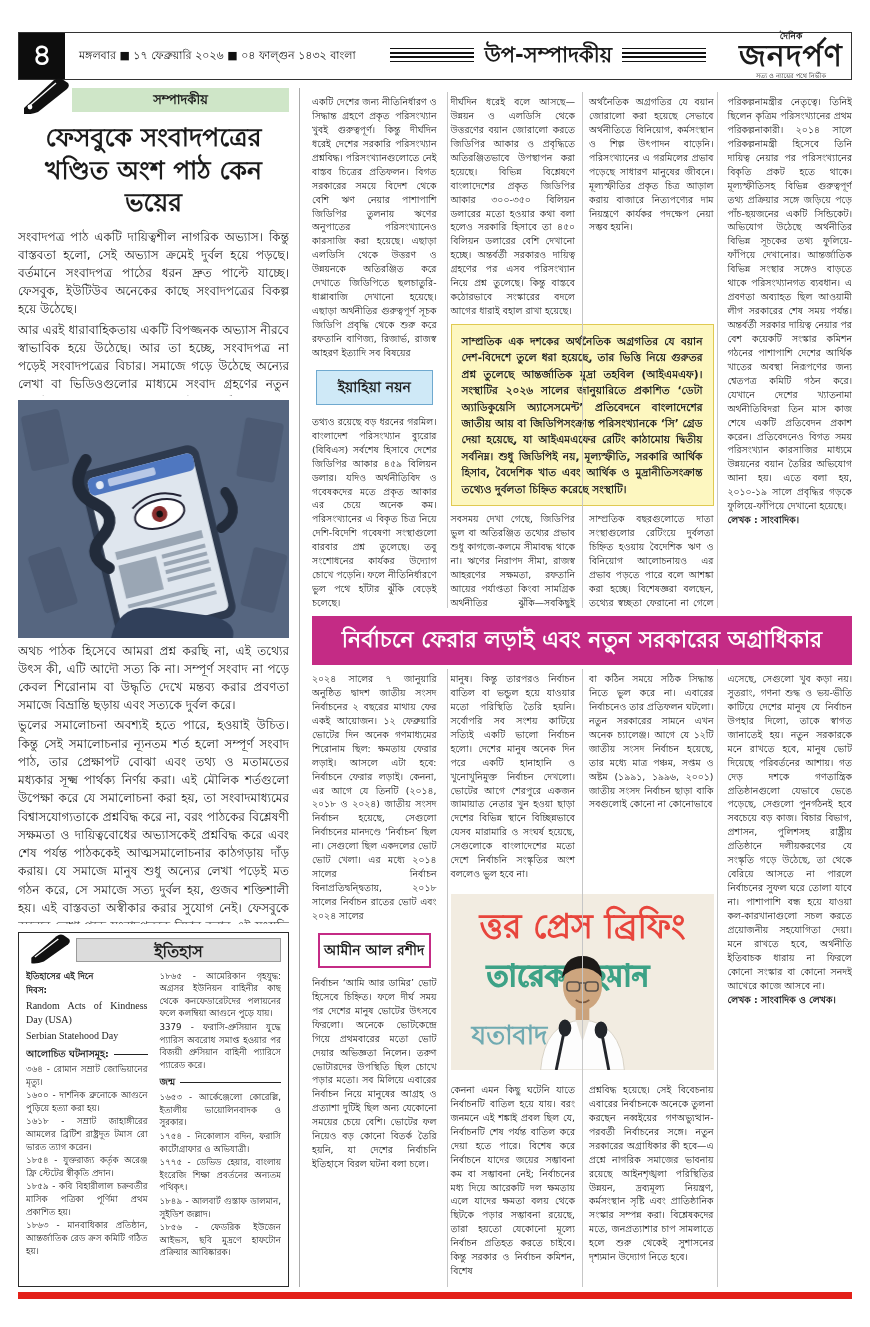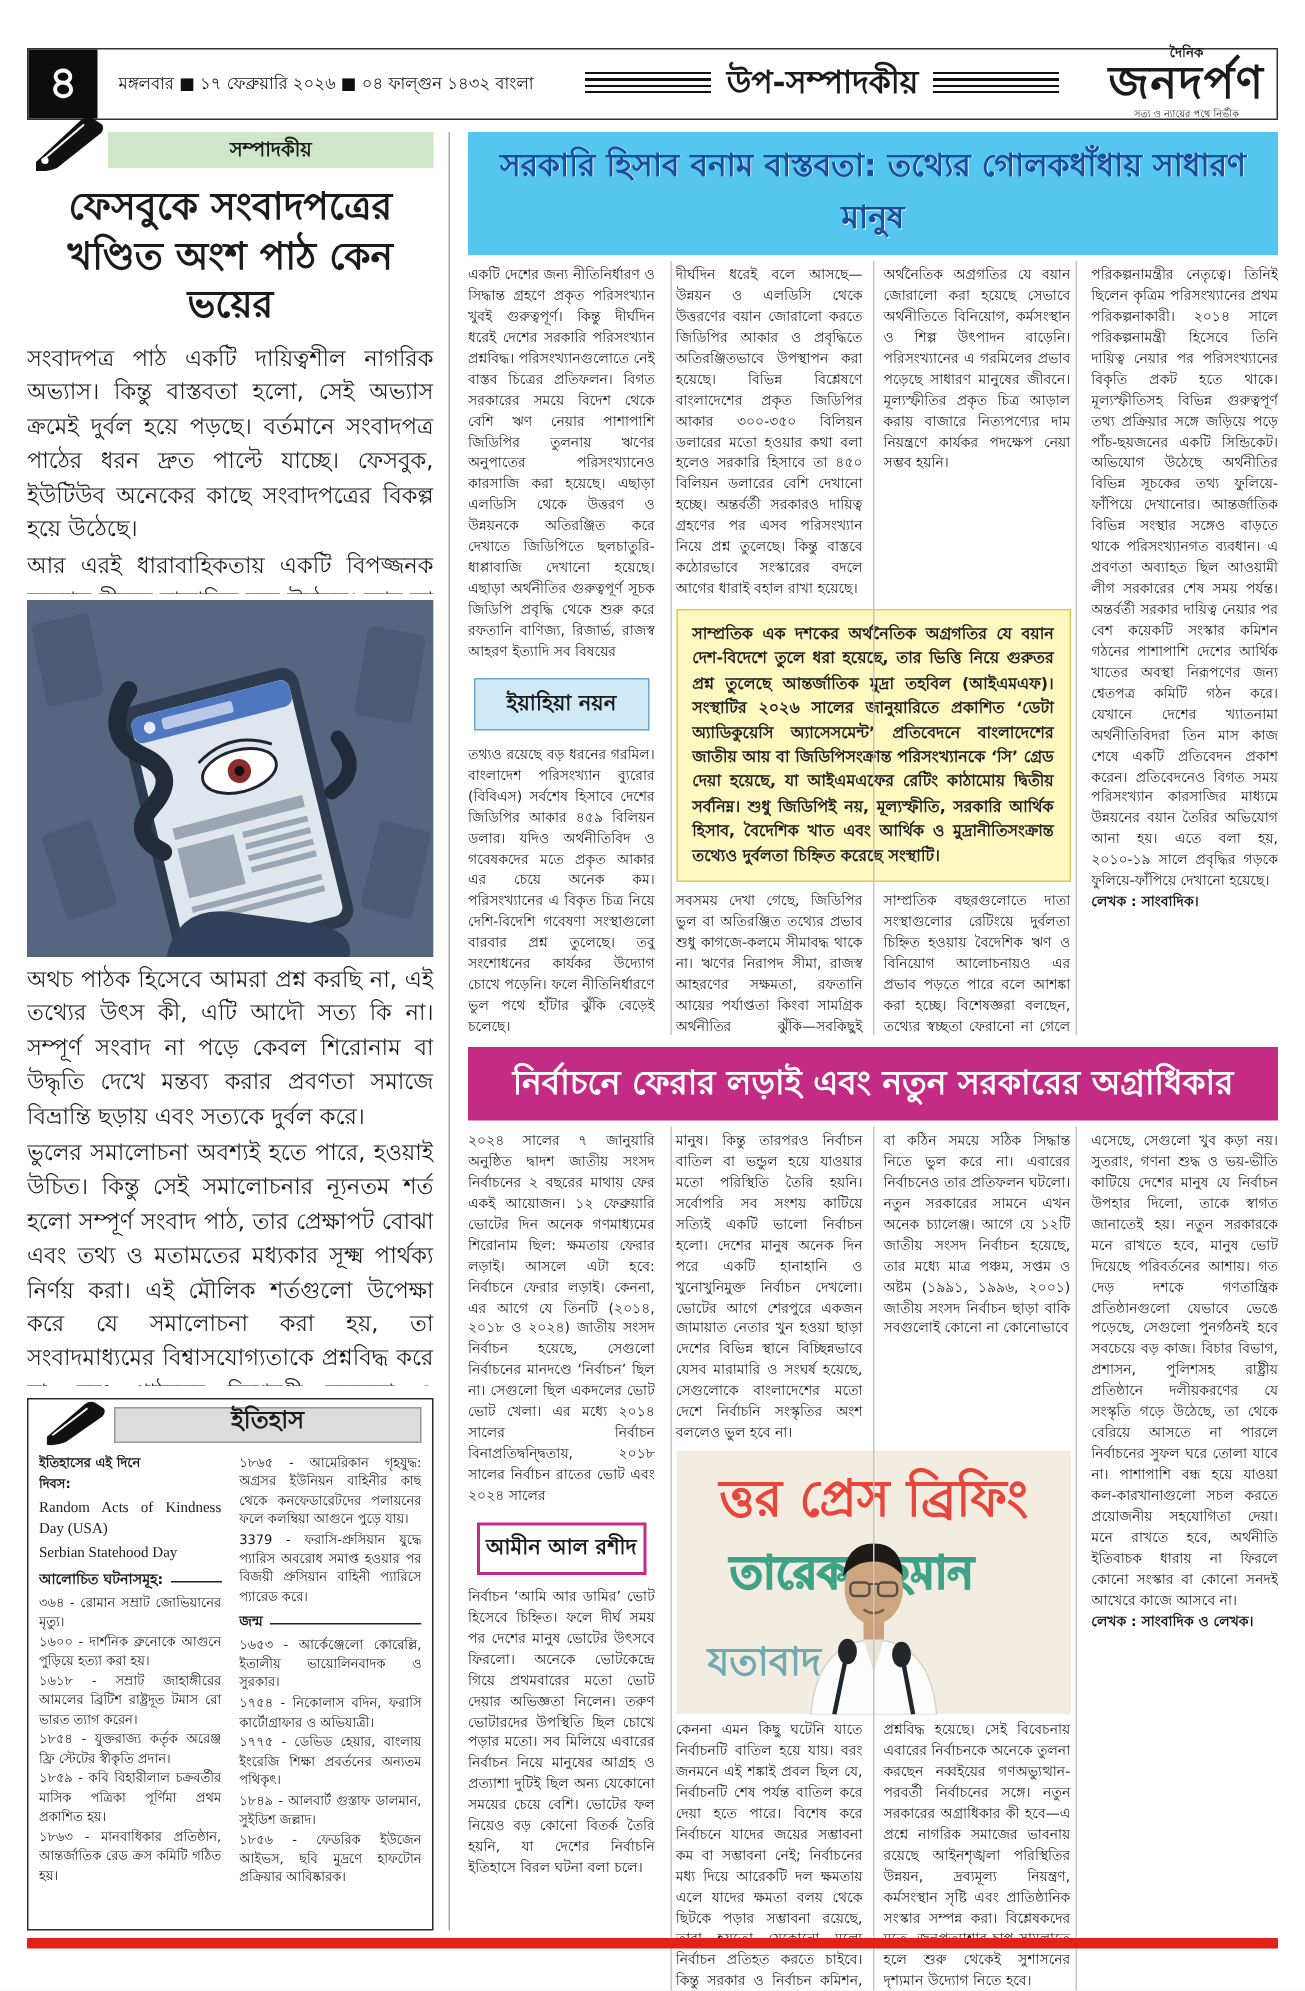--- a/index.html
+++ b/index.html
@@ -20,29 +20,29 @@
 
   
   .main { position:absolute; left:18px; right:18px; top:88px; bottom:40px; display:flex; gap:12px; }
   .left-col { width:282px; border-right:1px solid #aaa; padding-right:10px; display:flex; flex-direction:column; }
   .right-col { flex:1; display:flex; flex-direction:column; }
 
   
   .ed-band { position:relative; height:24px; background:#cfe6c8; margin-left:54px; display:flex; align-items:center; justify-content:center; font-weight:bold; font-size:13px; }
   .pen-wrap { position:absolute; left:-52px; top:-14px; width:54px; height:40px; }
   .ed-head { font-size:25px; font-weight:bold; text-align:center; line-height:1.3; margin:10px 2px 8px; }
-  .body-txt { font-size:15px; line-height:1.52; text-align:justify; color:#1c1c1c; }
+  .body-txt { font-size:12px; line-height:1.52; text-align:justify; color:#1c1c1c; }
   .body-txt p { margin-bottom:2px; }
   .ed-top-txt { height:168px; overflow:hidden; }
   .illu { width:100%; height:238px; margin:4px 0; display:block; }
   .ed-bot-txt { height:282px; overflow:hidden; }
 
   
   .hist { border:1.5px solid #2b2b2b; margin-top:8px; padding:5px 7px 6px; flex:1; overflow:hidden; }
-  .hist-band { position:relative; height:24px; background:#dcdcdc; border:1px solid #9a9a9a; margin-left:50px; display:flex; align-items:flex-end; justify-content:center; font-weight:bold; font-size:16px; margin-bottom:8px; }
+  .hist-band { position:relative; height:24px; background:#dcdcdc; border:1px solid #9a9a9a; margin-left:50px; display:flex; align-items:flex-start; justify-content:center; font-weight:bold; font-size:16px; margin-bottom:8px; }
   .hist-band .pen-wrap { left:-50px; top:-10px; }
   .hist-cols { column-count:2; column-gap:12px; font-size:8.7px; line-height:1.45; text-align:justify; height:330px; overflow:hidden; }
   .hist-intro { font-weight:bold; margin-bottom:2px; }
   .hist-days { font-family:"Liberation Serif", serif; font-size:10px; }
   .hist-sec { display:flex; align-items:center; gap:5px; font-weight:bold; font-size:9.5px; margin:4px 0 2px; }
   .hist-sec::after { content:""; flex:1; border-top:1.3px solid #222; }
   .hist-item { margin-bottom:1px; }
 
   .red-bar { position:absolute; left:18px; right:18px; bottom:28px; height:7px; background:#e32119; }
 
@@ -189,21 +189,20 @@
               <div class="hist-item">১৮৫৬ - ফেডরিক ইউজেন আইভস, ছবি মুদ্রণে হাফটোন প্রক্রিয়ার আবিষ্কারক।</div>
             </div>
 
         </div>
       </div>
     </div>
 
     <div class="right-col">
 
       <div class="art1">
-        <div class="art1-banner">সরকারি হিসাব বনাম বাস্তবতা: তথ্যের গোলকধাঁধায় সাধারণ মানুষ</div>
         <div class="art-body">
           <span class="vr" style="left:25%"></span>
           <span class="vr" style="left:50%"></span>
           <span class="vr" style="left:75%"></span>
           <div class="c1">
             <span>একটি দেশের জন্য নীতিনির্ধারণ ও সিদ্ধান্ত গ্রহণে প্রকৃত পরিসংখ্যান খুবই গুরুত্বপূর্ণ। কিন্তু দীর্ঘদিন ধরেই দেশের সরকারি পরিসংখ্যান প্রশ্নবিদ্ধ। পরিসংখ্যানগুলোতে নেই বাস্তব চিত্রের প্রতিফলন। বিগত সরকারের সময়ে বিদেশ থেকে বেশি ঋণ নেয়ার পাশাপাশি জিডিপির তুলনায় ঋণের অনুপাতের পরিসংখ্যানেও কারসাজি করা হয়েছে। এছাড়া এলডিসি থেকে উত্তরণ ও উন্নয়নকে অতিরঞ্জিত করে দেখাতে জিডিপিতে ছলচাতুরি-ধাপ্পাবাজি দেখানো হয়েছে। এছাড়া অর্থনীতির গুরুত্বপূর্ণ সূচক জিডিপি প্রবৃদ্ধি থেকে শুরু করে রফতানি বাণিজ্য, রিজার্ভ, রাজস্ব আহরণ ইত্যাদি সব বিষয়ের</span>
             <div class="author1">ইয়াহিয়া নয়ন</div>
             <span>তথ্যও রয়েছে বড় ধরনের গরমিল। বাংলাদেশ পরিসংখ্যান ব্যুরোর (বিবিএস) সর্বশেষ হিসাবে দেশের জিডিপির আকার ৪৫৯ বিলিয়ন ডলার। যদিও অর্থনীতিবিদ ও গবেষকদের মতে প্রকৃত আকার এর চেয়ে অনেক কম। পরিসংখ্যানের এ বিকৃত চিত্র নিয়ে দেশি-বিদেশি গবেষণা সংস্থাগুলো বারবার প্রশ্ন তুলেছে। তবু সংশোধনের কার্যকর উদ্যোগ চোখে পড়েনি। ফলে নীতিনির্ধারণে ভুল পথে হাঁটার ঝুঁকি বেড়েই চলেছে।</span>
           </div>
           <div class="c2t">দীর্ঘদিন ধরেই বলে আসছে—উন্নয়ন ও এলডিসি থেকে উত্তরণের বয়ান জোরালো করতে জিডিপির আকার ও প্রবৃদ্ধিতে অতিরঞ্জিতভাবে উপস্থাপন করা হয়েছে। বিভিন্ন বিশ্লেষণে বাংলাদেশের প্রকৃত জিডিপির আকার ৩০০-৩৫০ বিলিয়ন ডলারের মতো হওয়ার কথা বলা হলেও সরকারি হিসাবে তা ৪৫০ বিলিয়ন ডলারের বেশি দেখানো হচ্ছে। অন্তর্বর্তী সরকারও দায়িত্ব গ্রহণের পর এসব পরিসংখ্যান নিয়ে প্রশ্ন তুলেছে। কিন্তু বাস্তবে কঠোরভাবে সংস্কারের বদলে আগের ধারাই বহাল রাখা হয়েছে।</div>

